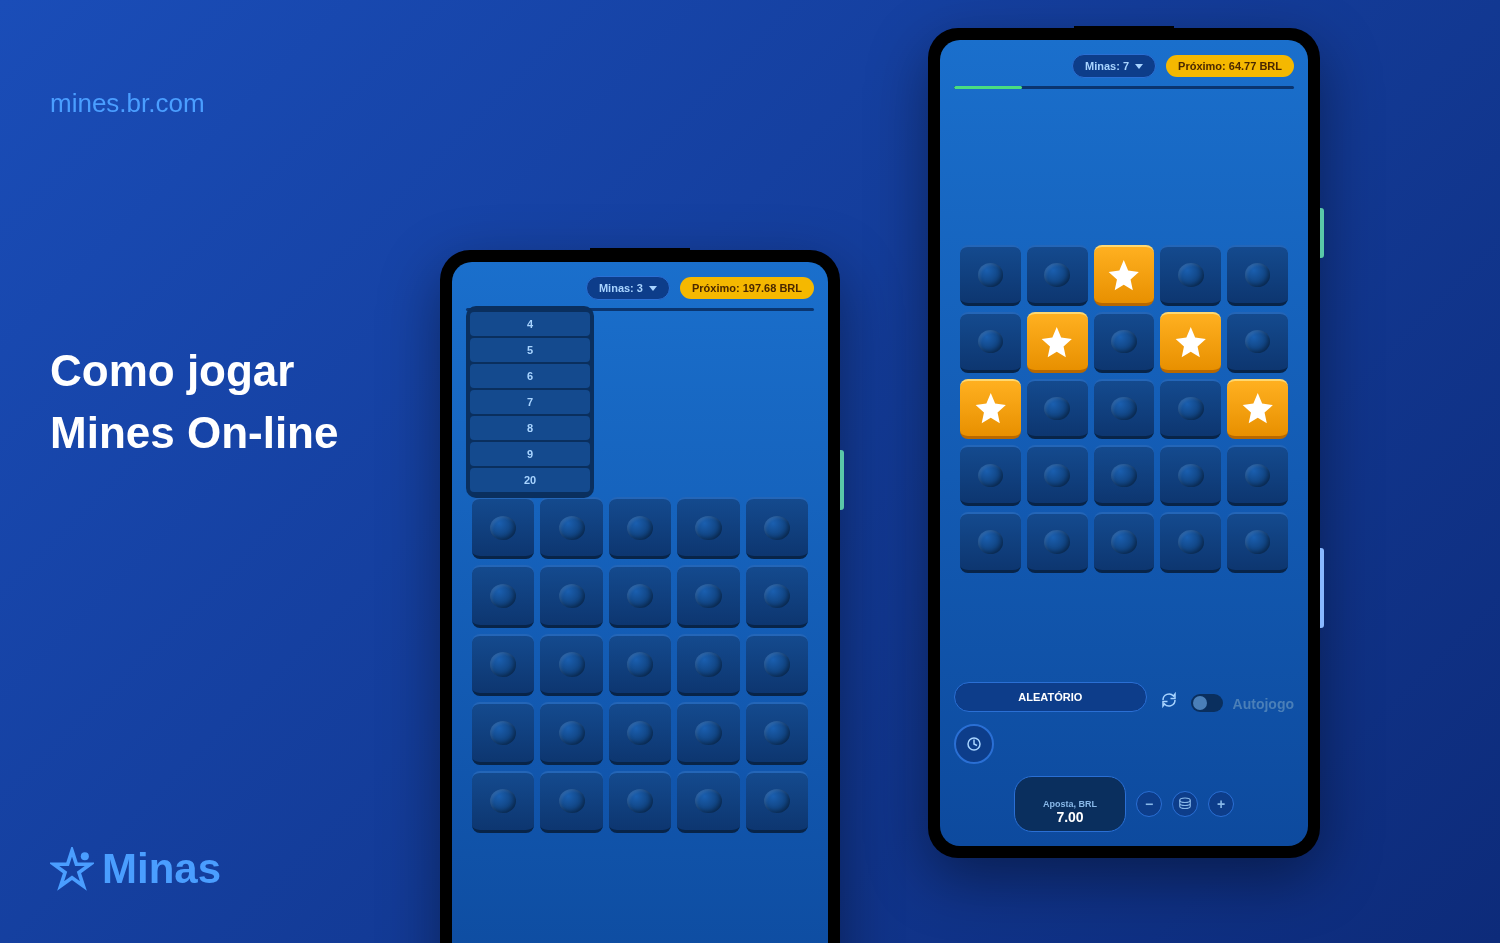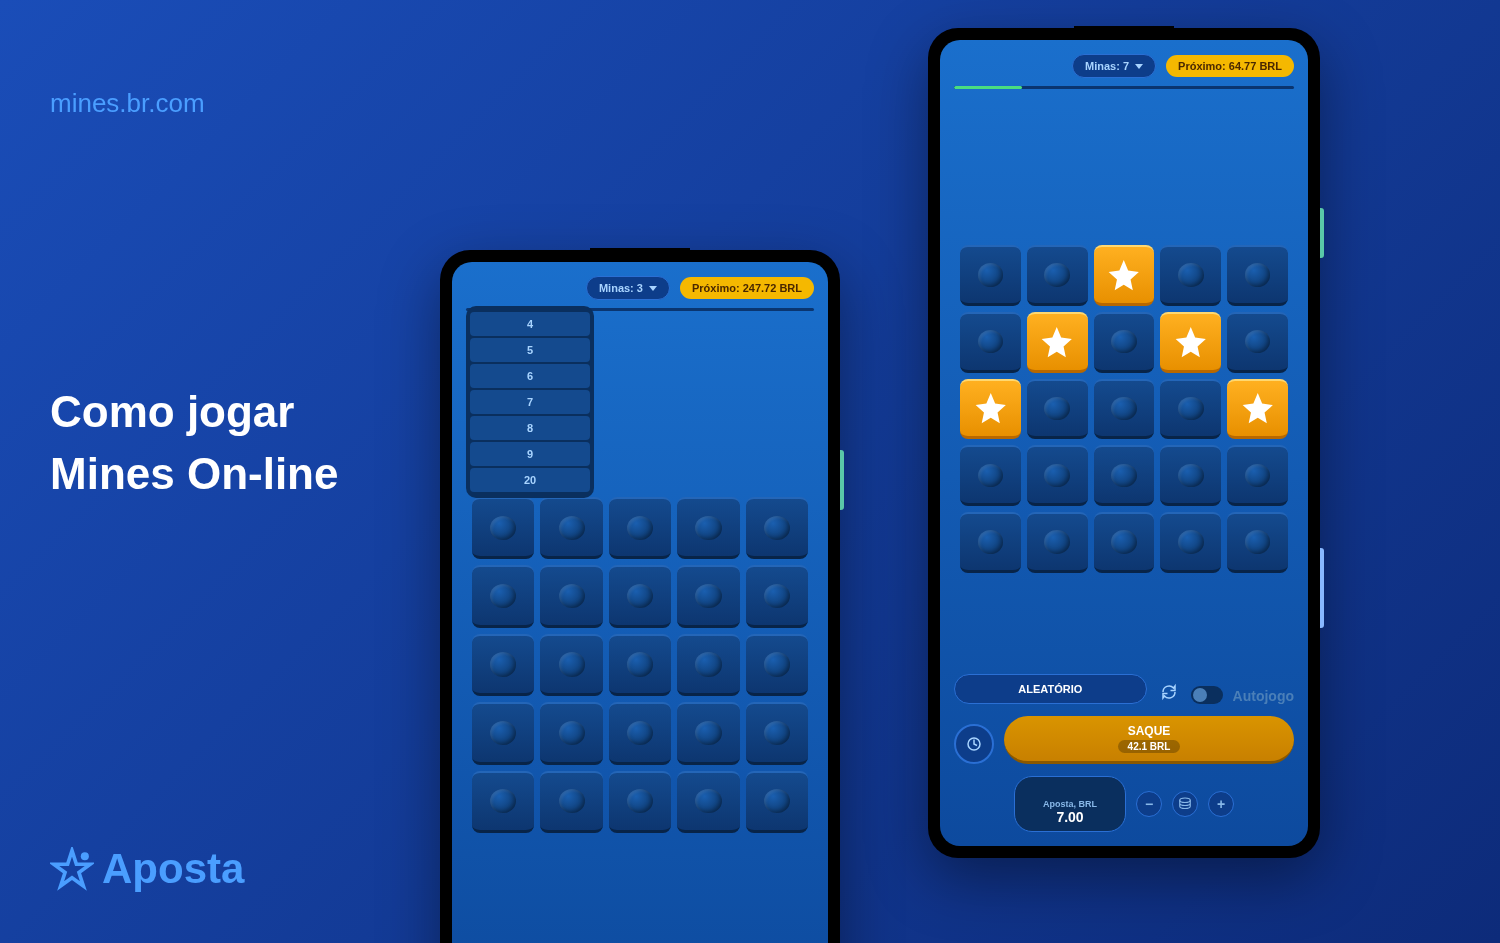--- a/index.html
+++ b/index.html
@@ -17,21 +17,21 @@
   top: 40px;
   left: 50px;
   color: #4a9eff;
   font-size: 26px;
   font-weight: 500;
   margin-top: 48px;
 }
 
 .hero-title {
   position: absolute;
-  top: 381px;
+  top: 340px;
   left: 50px;
   color: #ffffff;
   font-size: 44px;
   font-weight: 700;
   line-height: 1.4;
 }
 
 .logo {
   position: absolute;
   bottom: 50px;
@@ -332,32 +332,32 @@
 <div class="hero-title">
   <div>Como jogar</div>
   <div>Mines On-line</div>
 </div>
 
 <div class="logo">
   <svg class="logo-icon" viewBox="0 0 24 24">
     <path fill="none" stroke="#4a9eff" stroke-width="2" d="M12 2l2.4 7.4H22l-6.2 4.5 2.4 7.4L12 16.8l-6.2 4.5 2.4-7.4L2 9.4h7.6z"></path>
     <circle cx="19" cy="5" r="2.2" fill="#4a9eff"></circle>
   </svg>
-  <span class="logo-text">Aposta</span>
+  <span class="logo-text">Minas</span>
 </div>
 
 <div class="phone phone-left">
   <div class="phone-button-right"></div>
   <div class="screen">
     <div class="topbar">
       <div class="pill pill-blue">
         <span>Minas: 3</span>
         <span class="chevron-down"></span>
       </div>
-      <div class="pill pill-yellow">Próximo: 247.72 BRL</div>
+      <div class="pill pill-yellow">Próximo: 197.68 BRL</div>
     </div>
     <div class="progress-bar">
       <div class="progress-fill" style="width:0%"></div>
     </div>
 
     <div class="dropdown-list">
       <div class="dropdown-item">4</div>
       <div class="dropdown-item">5</div>
       <div class="dropdown-item">6</div>
       <div class="dropdown-item">7</div>
@@ -560,24 +560,20 @@
         <div class="toggle"></div>
         <span class="auto-label">Autojogo</span>
       </div>
       <div class="ctrl-row">
         <div class="circle-btn">
           <svg width="18" height="18" viewBox="0 0 24 24">
               <circle cx="12" cy="12" r="8" fill="none" stroke="#a8d4ff" stroke-width="2"></circle>
               <path d="M12 6v6l4 2" stroke="#a8d4ff" stroke-width="2" fill="none"></path>
             </svg>
         </div>
-        <div class="saque-btn">
-          <div>SAQUE</div>
-          <div class="saque-amount">42.1 BRL</div>
-        </div>
       </div>
       <div class="bet-row">
         <div class="bet-box">
           <div class="bet-label">Aposta, BRL</div>
           <div class="bet-value">7.00</div>
         </div>
         <div class="round-mini">−</div>
         <div class="round-mini">
           <svg class="stack-icon" viewBox="0 0 24 24">
               <ellipse cx="12" cy="7" rx="7" ry="3" fill="none" stroke="#88b8e8" stroke-width="1.5"></ellipse>

